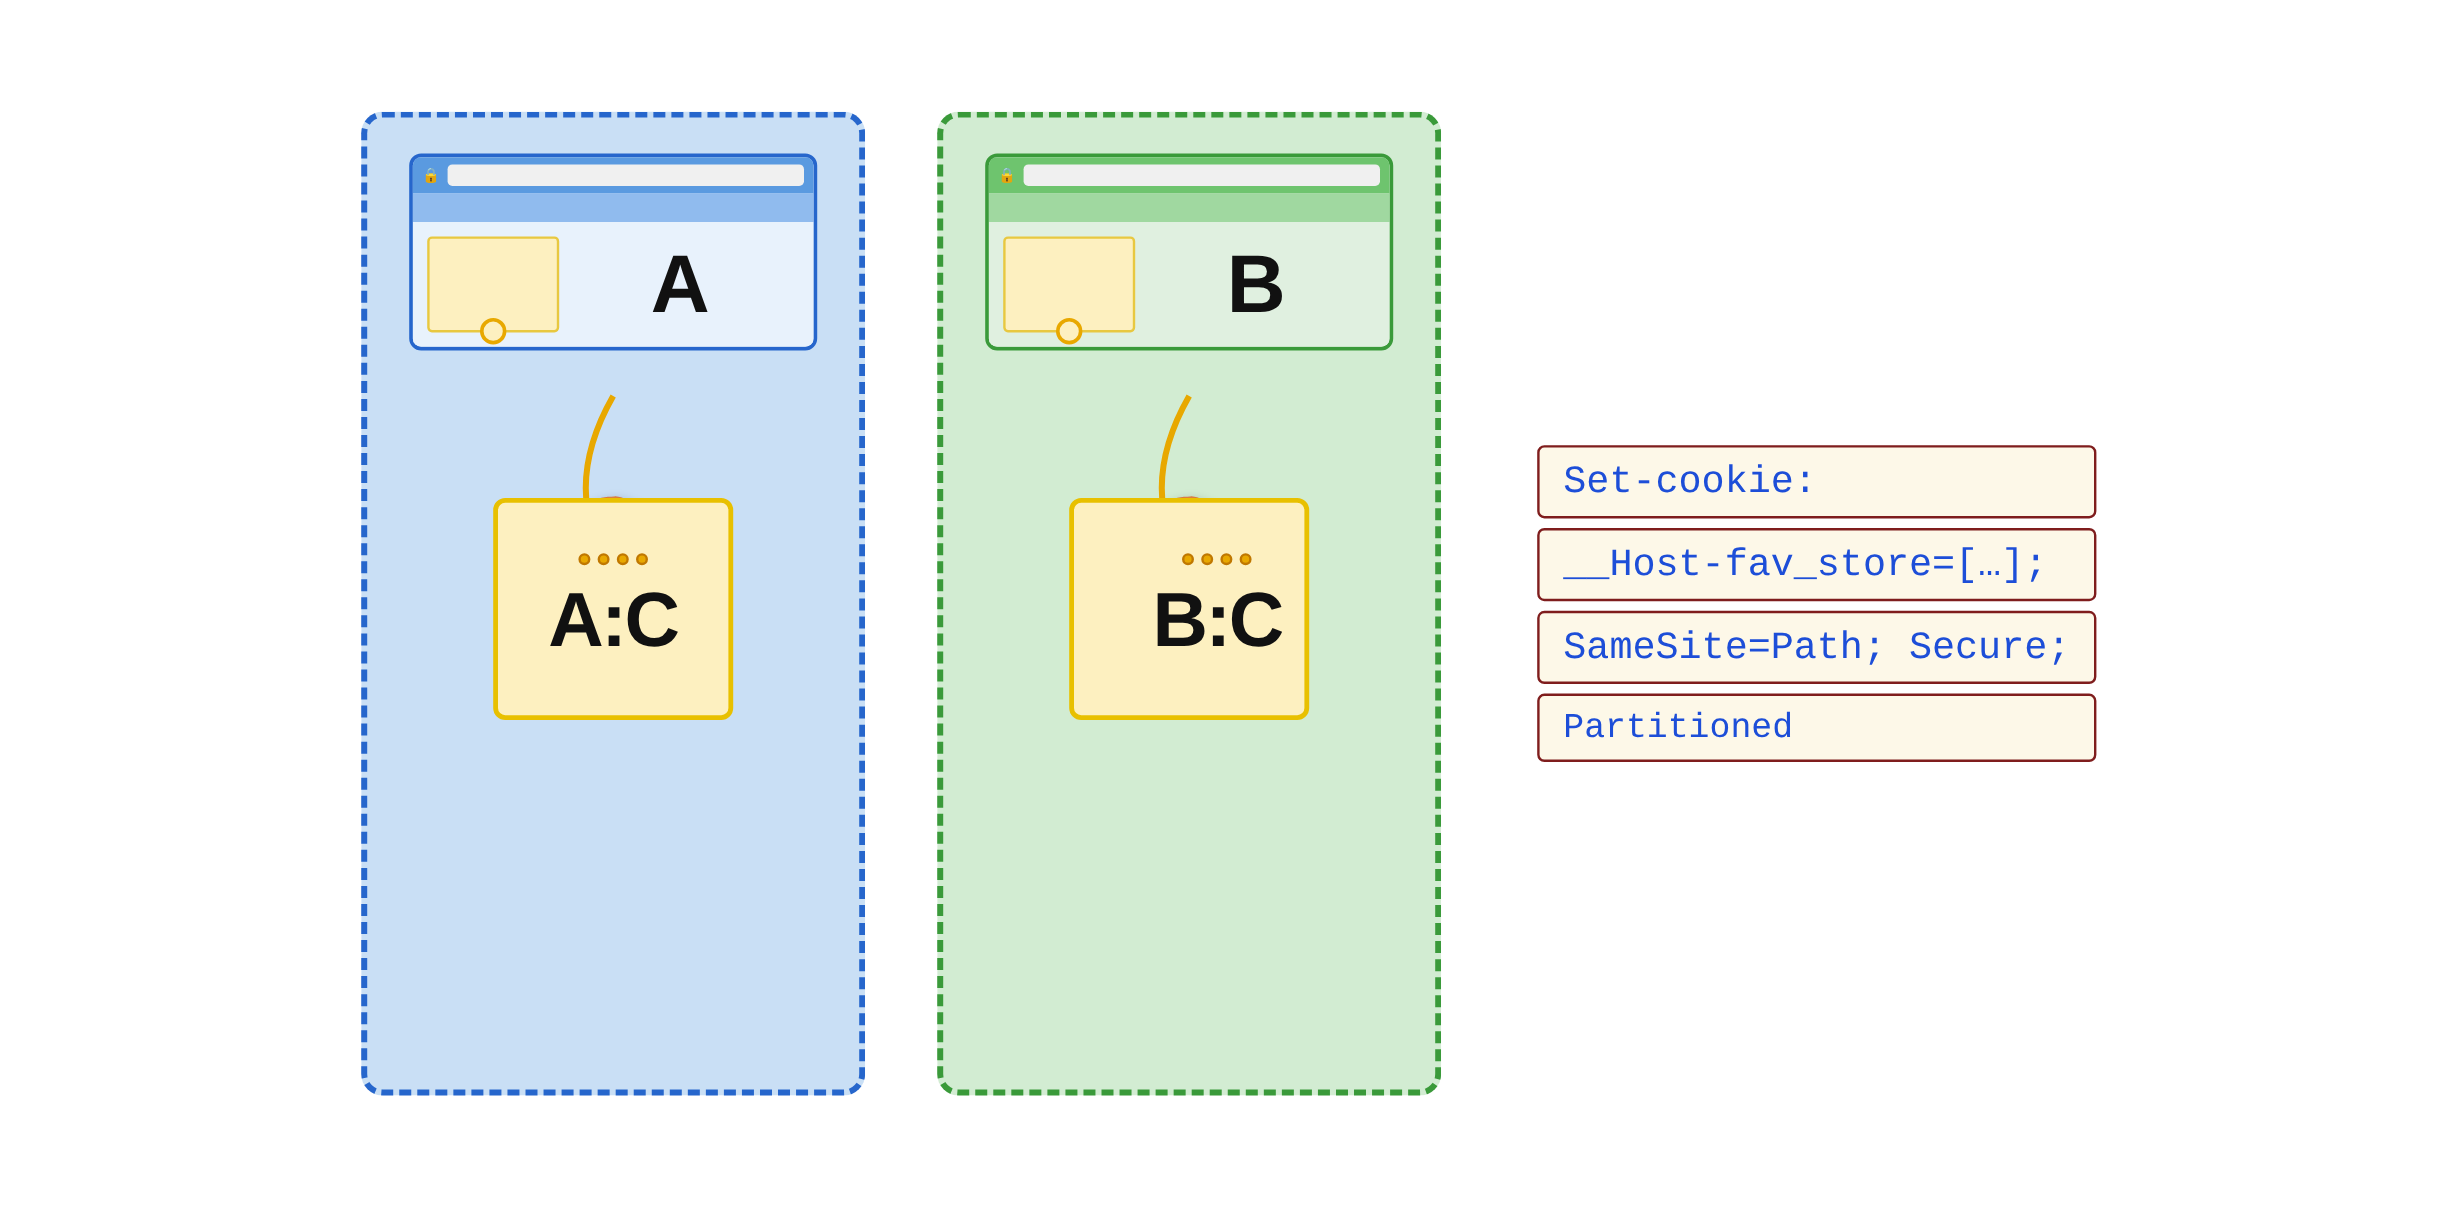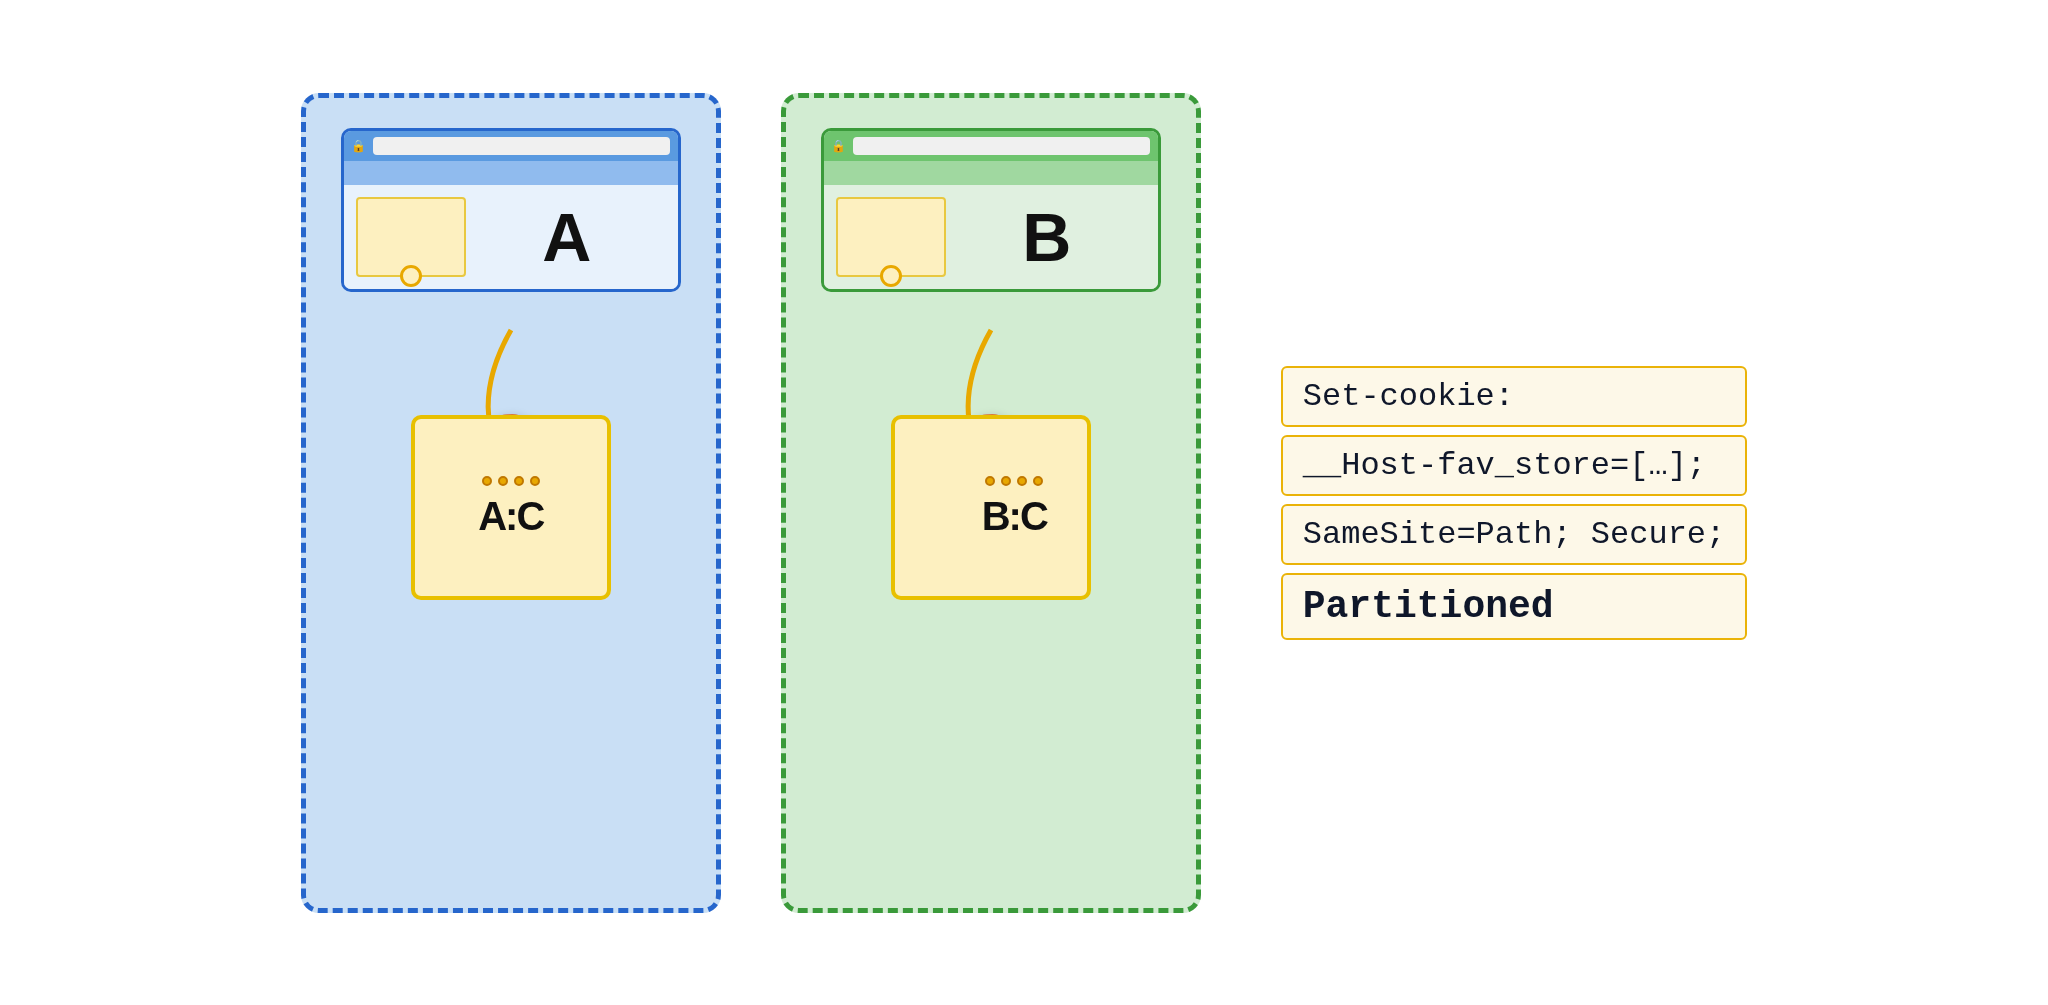--- a/index.html
+++ b/index.html
@@ -192,48 +192,48 @@
 
     .storage-dot {
       width: 10px;
       height: 10px;
       border-radius: 50%;
       background: #e8a800;
       border: 2px solid #c07800;
     }
 
     .storage-label {
-      font-size: 40px;
+      font-size: 64px;
       font-weight: 900;
       color: #111;
       letter-spacing: -2px;
     }
 
     
     .code-box-container {
       display: flex;
       flex-direction: column;
       gap: 8px;
       margin-left: 20px;
     }
 
     .code-line {
       background: #fdf8e8;
-      border: 2px solid #eab308;
+      border: 2px solid #7f1d1d;
       border-radius: 6px;
       padding: 10px 20px;
       font-family: 'Courier New', monospace;
       font-size: 32px;
-      color: #0f172a;
+      color: #1d4ed8;
       white-space: nowrap;
     }
 
     .code-line.bold-line {
-      font-weight: 700;
-      font-size: 38px;
+      font-weight: 400;
+      font-size: 29px;
       background: #fdf8e8;
     }
 
     
     svg.curved-arrow path {
       fill: none;
       stroke: #e8a800;
       stroke-width: 5;
     }
     svg.curved-arrow polygon {

